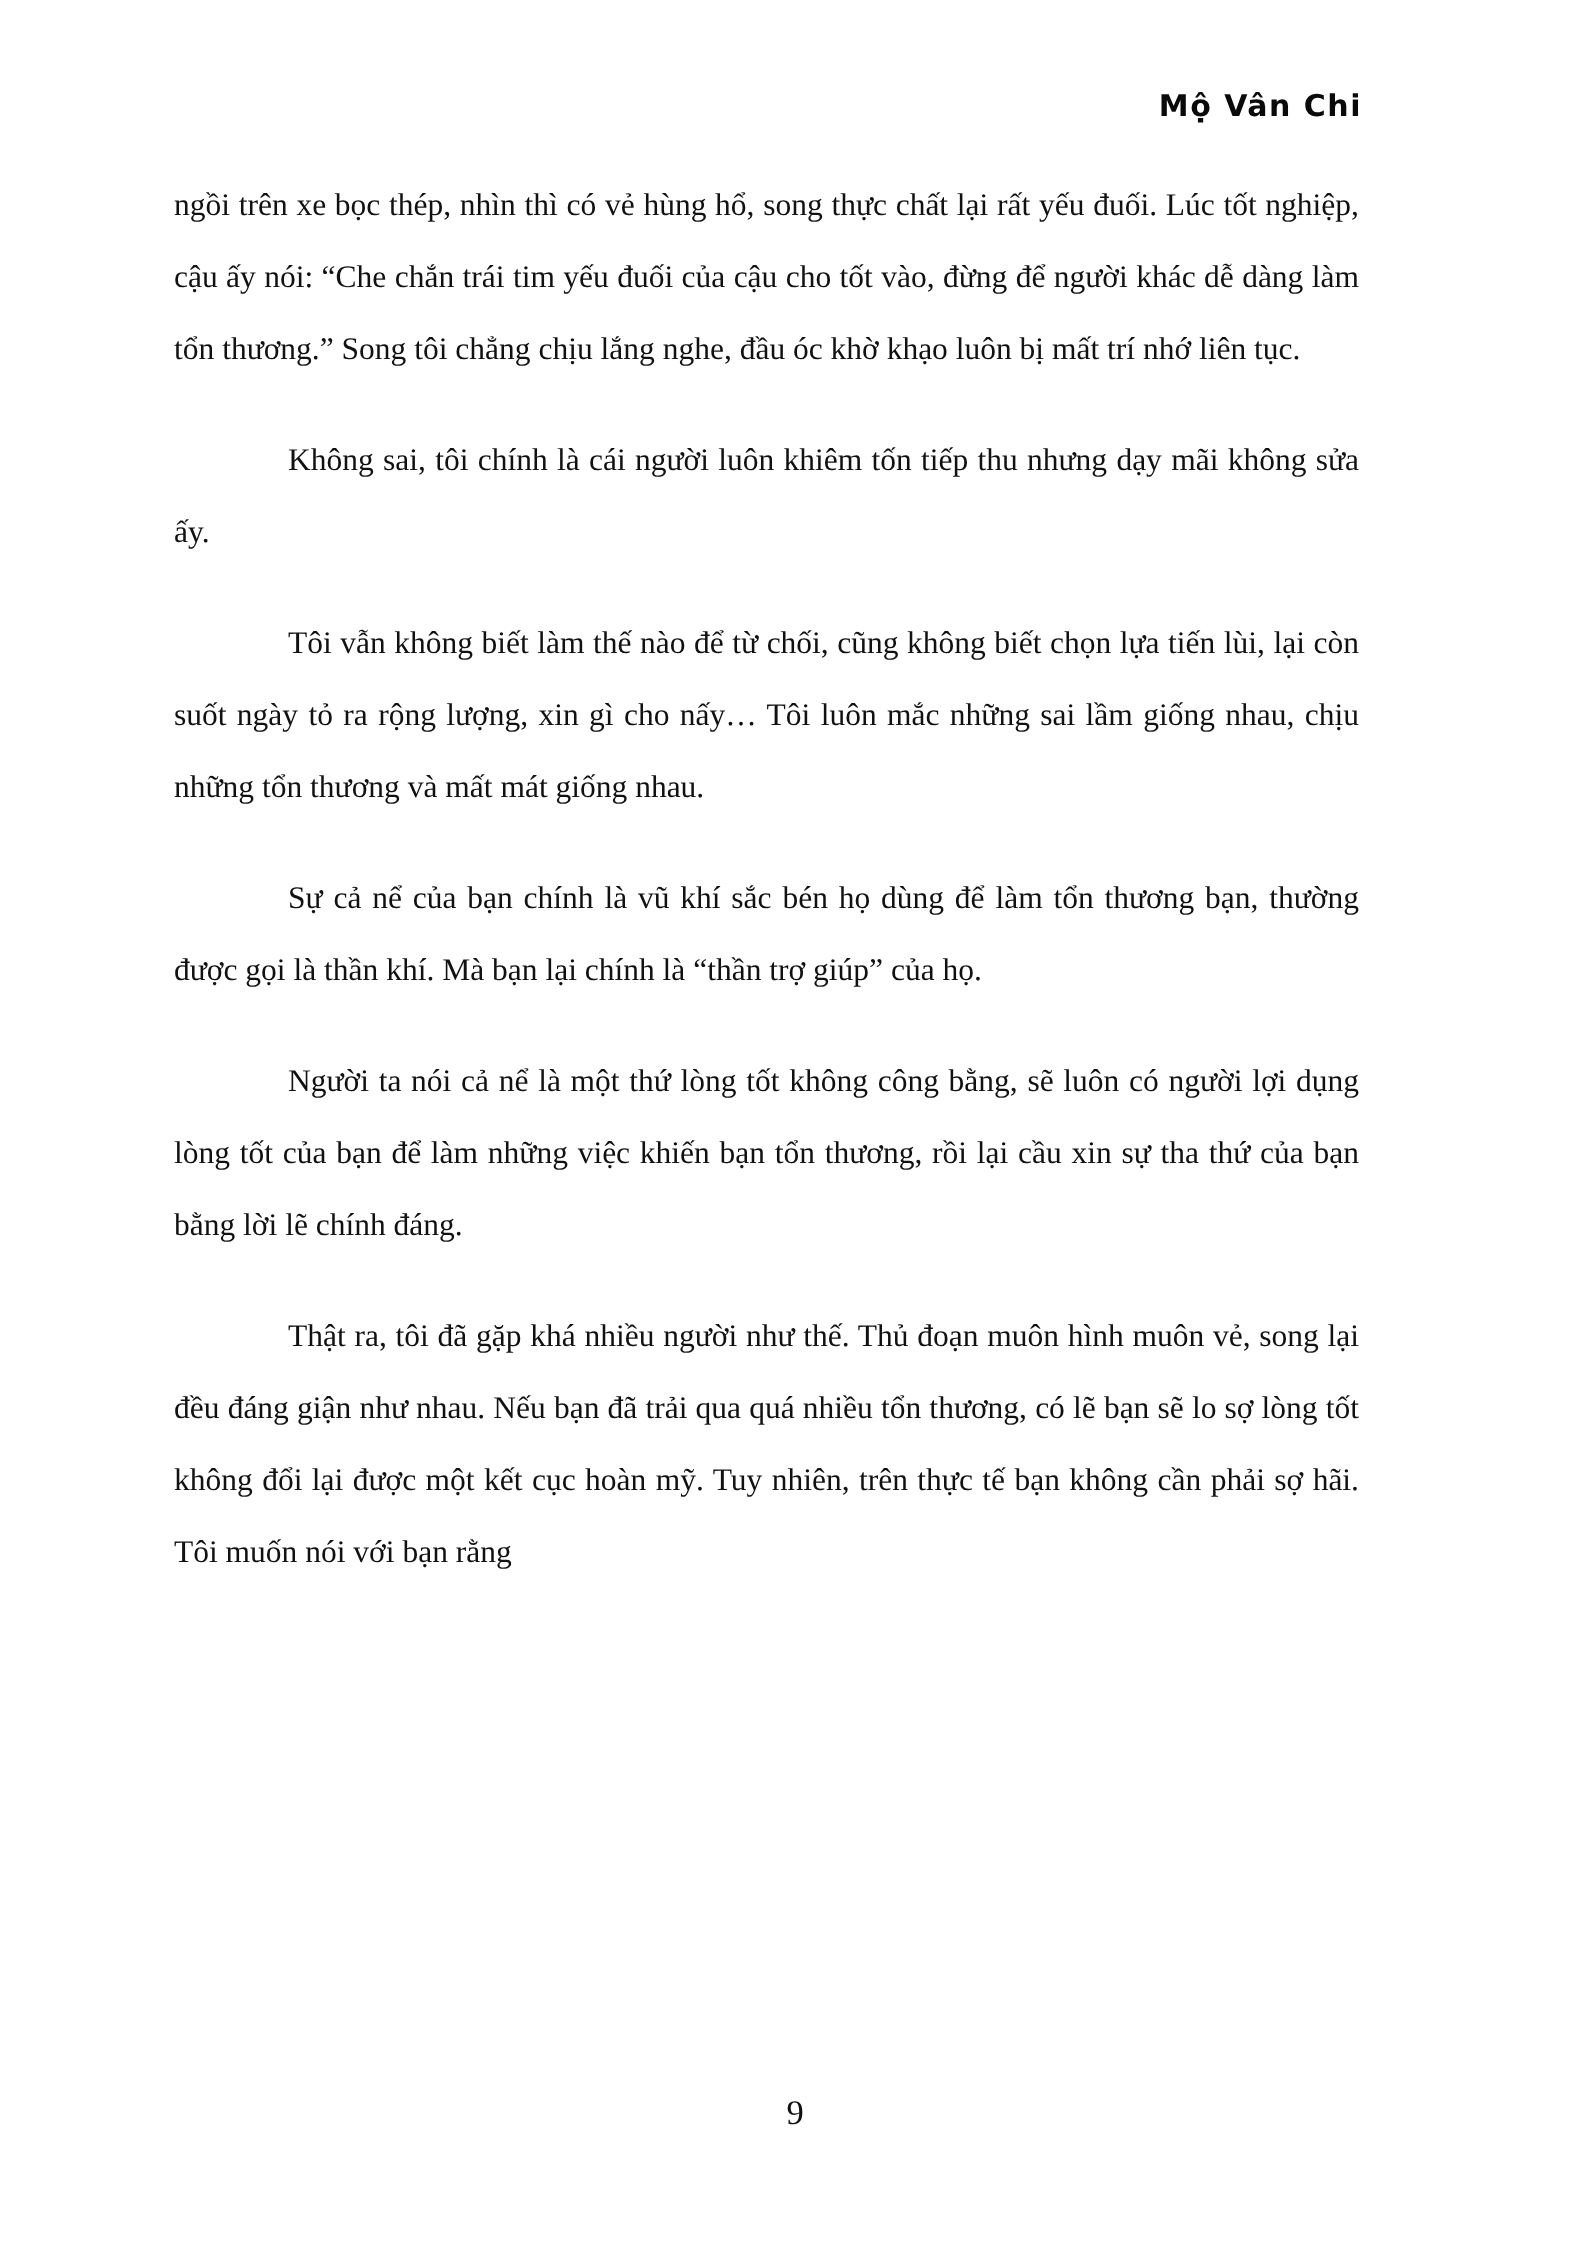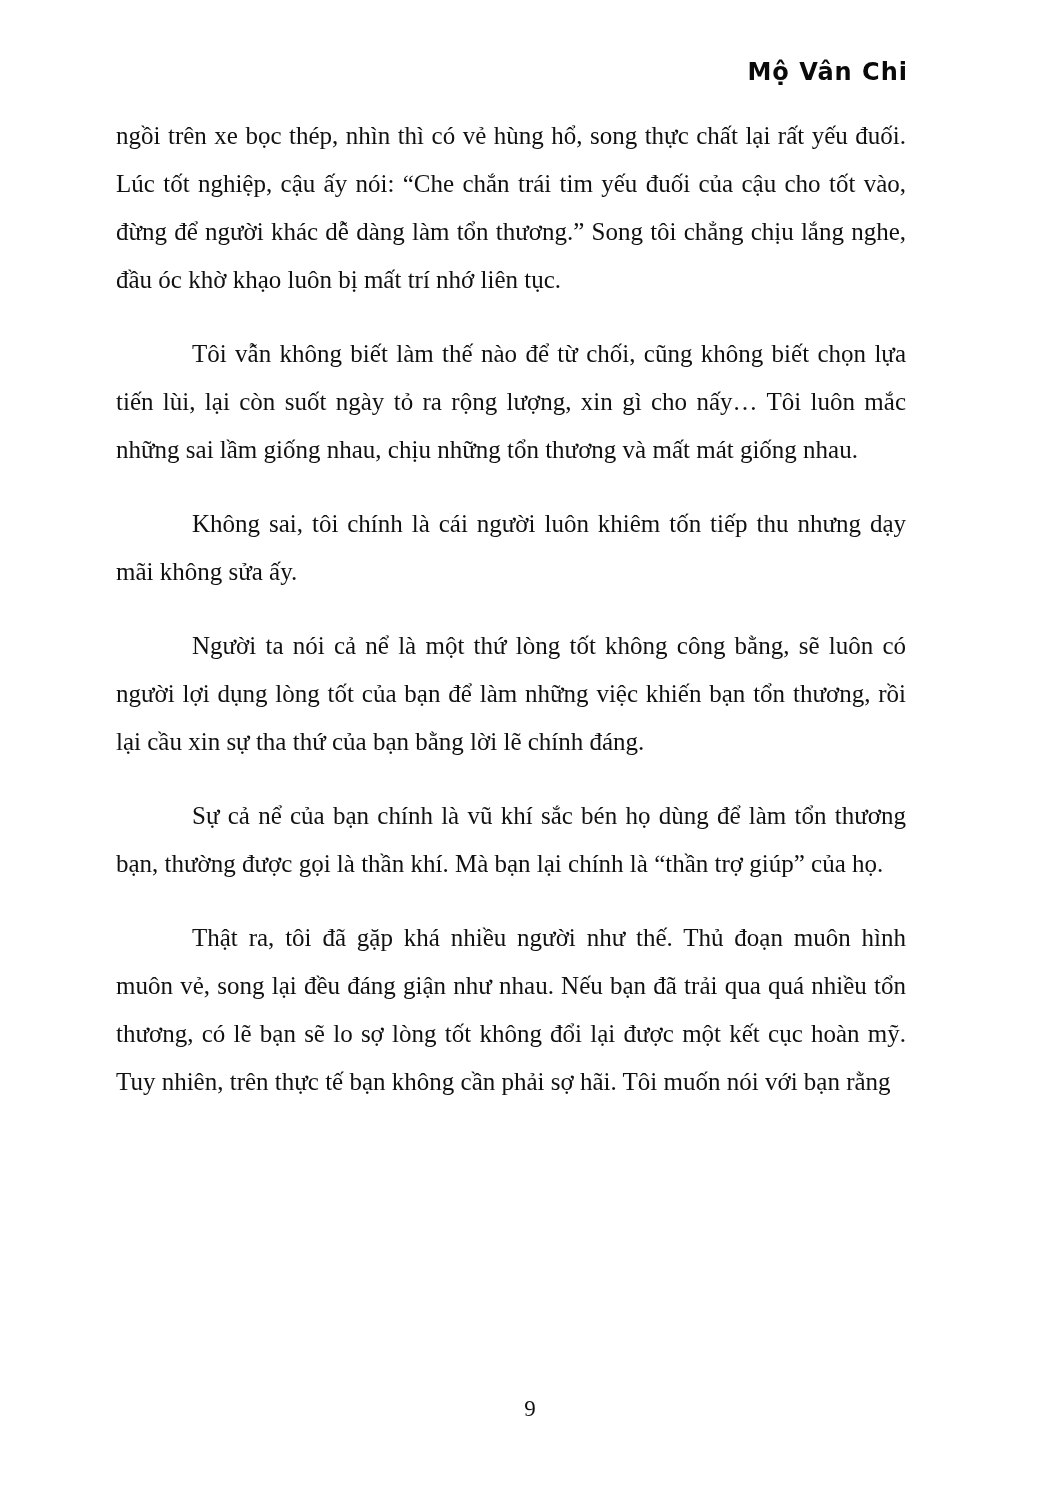--- a/index.html
+++ b/index.html
@@ -16,30 +16,30 @@
     color: #111111;
     box-sizing: border-box;
     overflow: hidden;
   }
   .running-head {
     position: absolute;
     top: 58px;
     right: 152px;
     font-family: "DejaVu Sans", sans-serif;
     font-weight: 800;
-    font-size: 24px;
+    font-size: 20px;
     letter-spacing: 1px;
     color: #0a0a0a;
   }
   .body-text {
     position: absolute;
     top: 112px;
     left: 116px;
     width: 790px;
-    font-size: 25px;
+    font-size: 21px;
     line-height: 48px;
     text-align: justify;
     text-justify: inter-word;
   }
   .body-text p {
     margin: 0 0 26px 0;
     text-indent: 76px;
   }
   .body-text p.no-indent {
     text-indent: 0;
@@ -56,22 +56,22 @@
 </style>
 </head>
 <body>
 
 <div class="page">
 
   <div class="running-head">Mộ Vân Chi</div>
 
   <div class="body-text">
     <p class="no-indent">ngồi trên xe bọc thép, nhìn thì có vẻ hùng hổ, song thực chất lại rất yếu đuối. Lúc tốt nghiệp, cậu ấy nói: “Che chắn trái tim yếu đuối của cậu cho tốt vào, đừng để người khác dễ dàng làm tổn thương.” Song tôi chẳng chịu lắng nghe, đầu óc khờ khạo luôn bị mất trí nhớ liên tục.</p>
+    <p>Không sai, tôi chính là cái người luôn khiêm tốn tiếp thu nhưng dạy mãi không sửa ấy.</p>
     <p>Tôi vẫn không biết làm thế nào để từ chối, cũng không biết chọn lựa tiến lùi, lại còn suốt ngày tỏ ra rộng lượng, xin gì cho nấy… Tôi luôn mắc những sai lầm giống nhau, chịu những tổn thương và mất mát giống nhau.</p>
-    <p>Không sai, tôi chính là cái người luôn khiêm tốn tiếp thu nhưng dạy mãi không sửa ấy.</p>
+    <p>Sự cả nể của bạn chính là vũ khí sắc bén họ dùng để làm tổn thương bạn, thường được gọi là thần khí. Mà bạn lại chính là “thần trợ giúp” của họ.</p>
     <p>Người ta nói cả nể là một thứ lòng tốt không công bằng, sẽ luôn có người lợi dụng lòng tốt của bạn để làm những việc khiến bạn tổn thương, rồi lại cầu xin sự tha thứ của bạn bằng lời lẽ chính đáng.</p>
-    <p>Sự cả nể của bạn chính là vũ khí sắc bén họ dùng để làm tổn thương bạn, thường được gọi là thần khí. Mà bạn lại chính là “thần trợ giúp” của họ.</p>
     <p>Thật ra, tôi đã gặp khá nhiều người như thế. Thủ đoạn muôn hình muôn vẻ, song lại đều đáng giận như nhau. Nếu bạn đã trải qua quá nhiều tổn thương, có lẽ bạn sẽ lo sợ lòng tốt không đổi lại được một kết cục hoàn mỹ. Tuy nhiên, trên thực tế bạn không cần phải sợ hãi. Tôi muốn nói với bạn rằng</p>
   </div>
 
   <div class="page-number">9</div>
 
 </div>
 
 </body></html>

